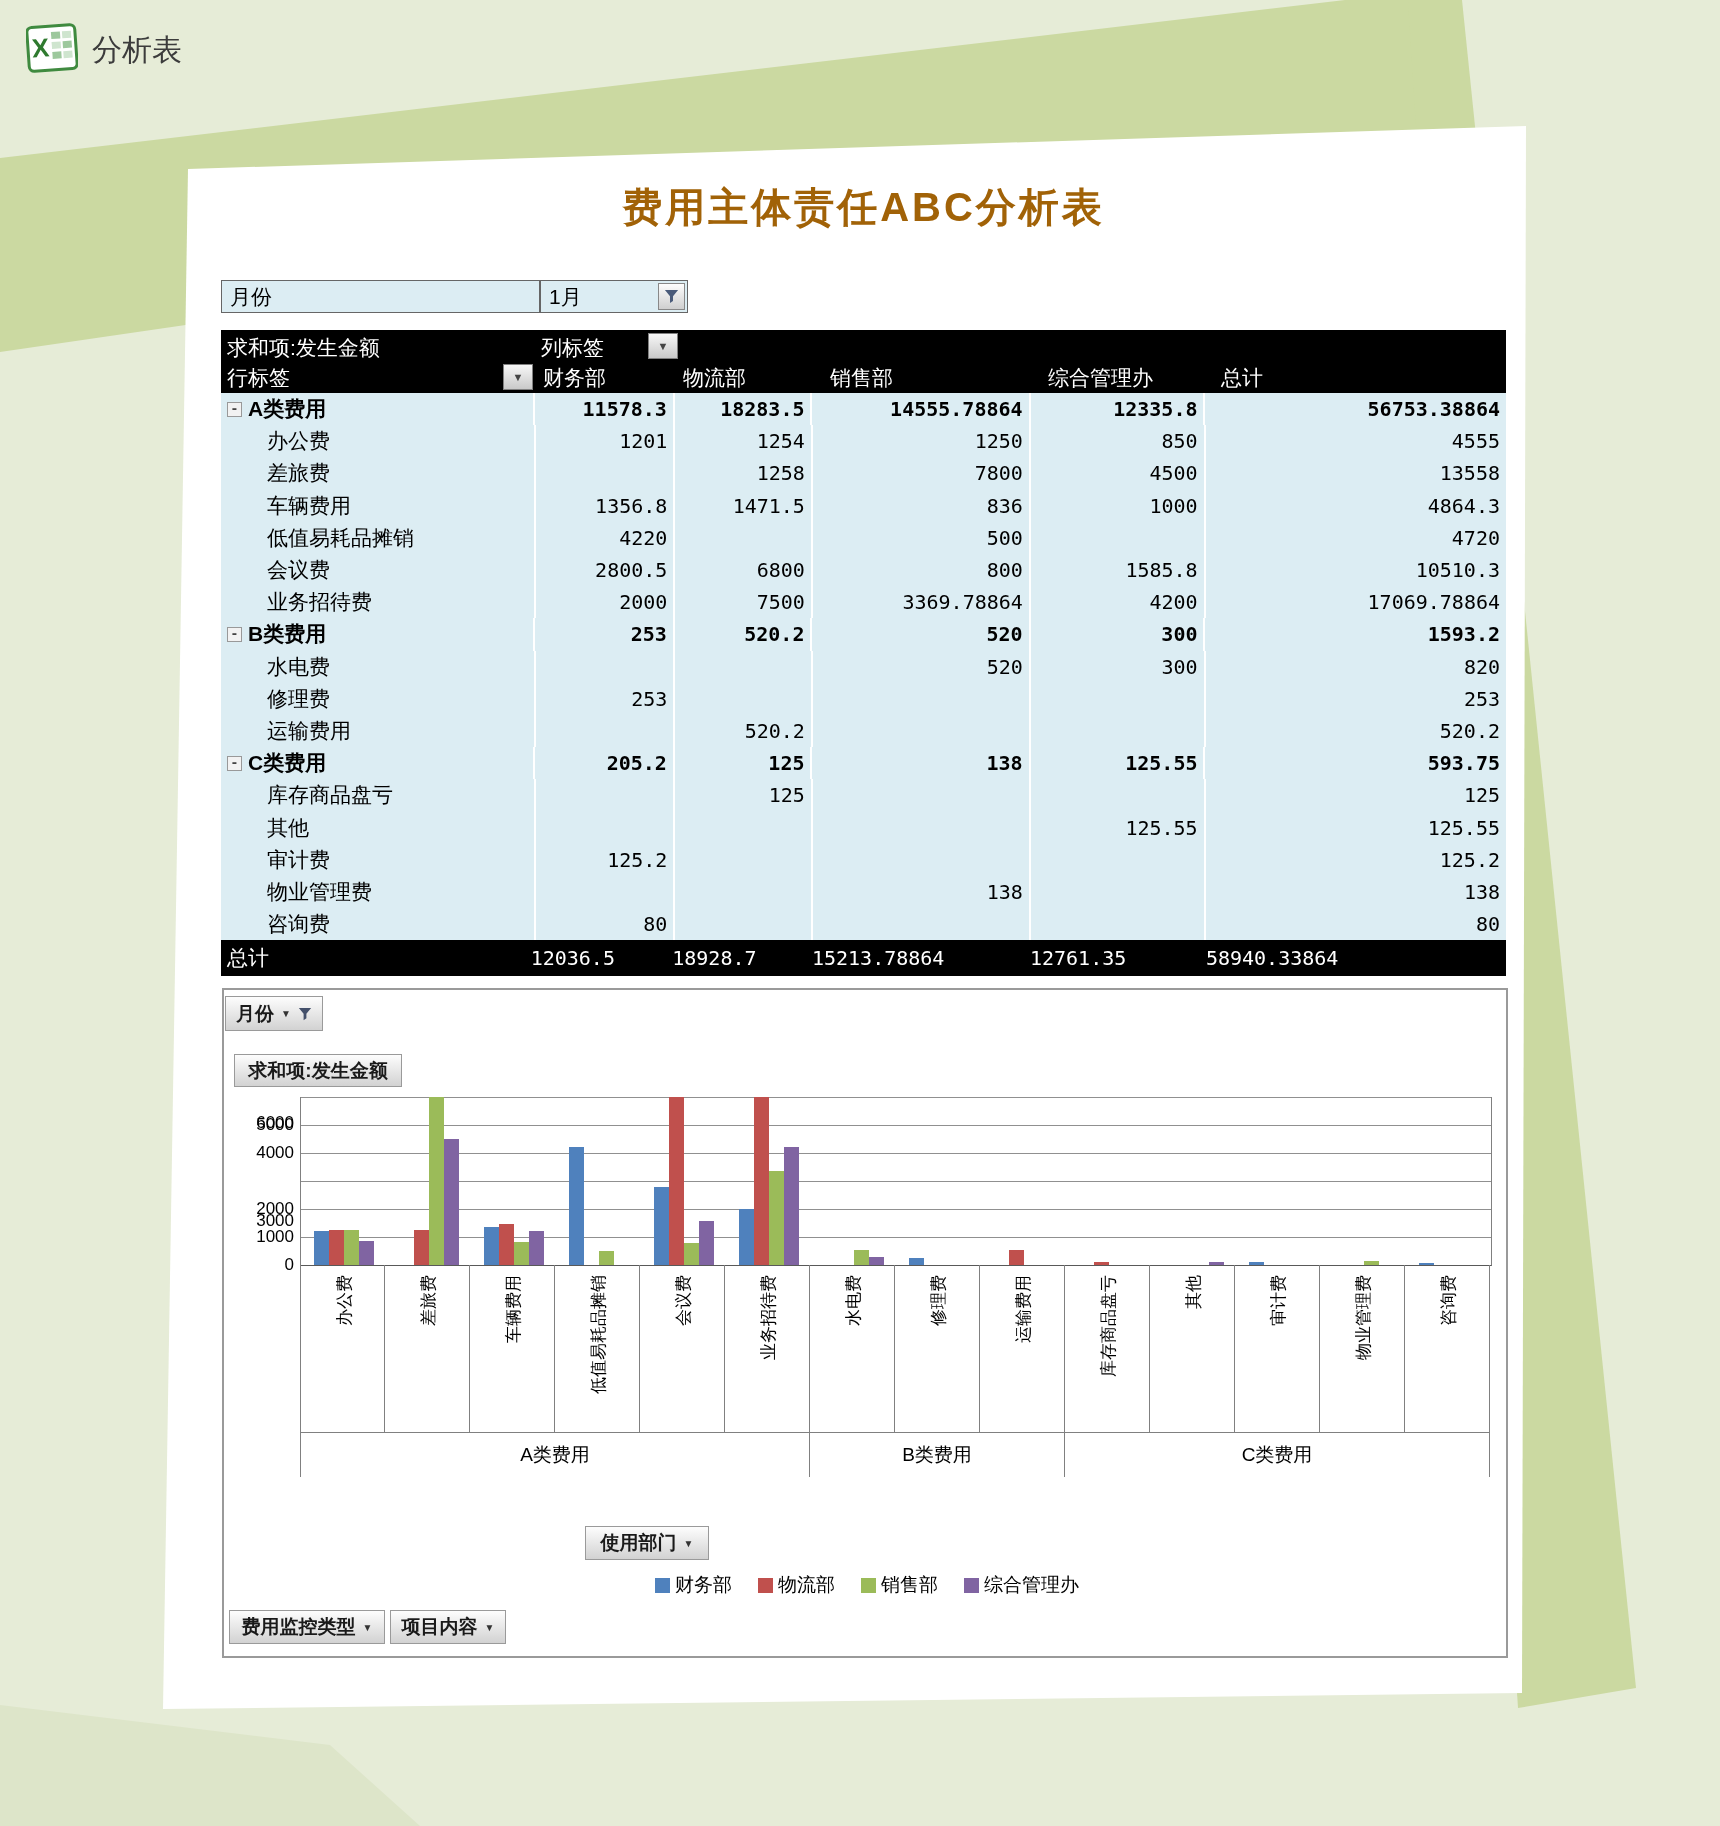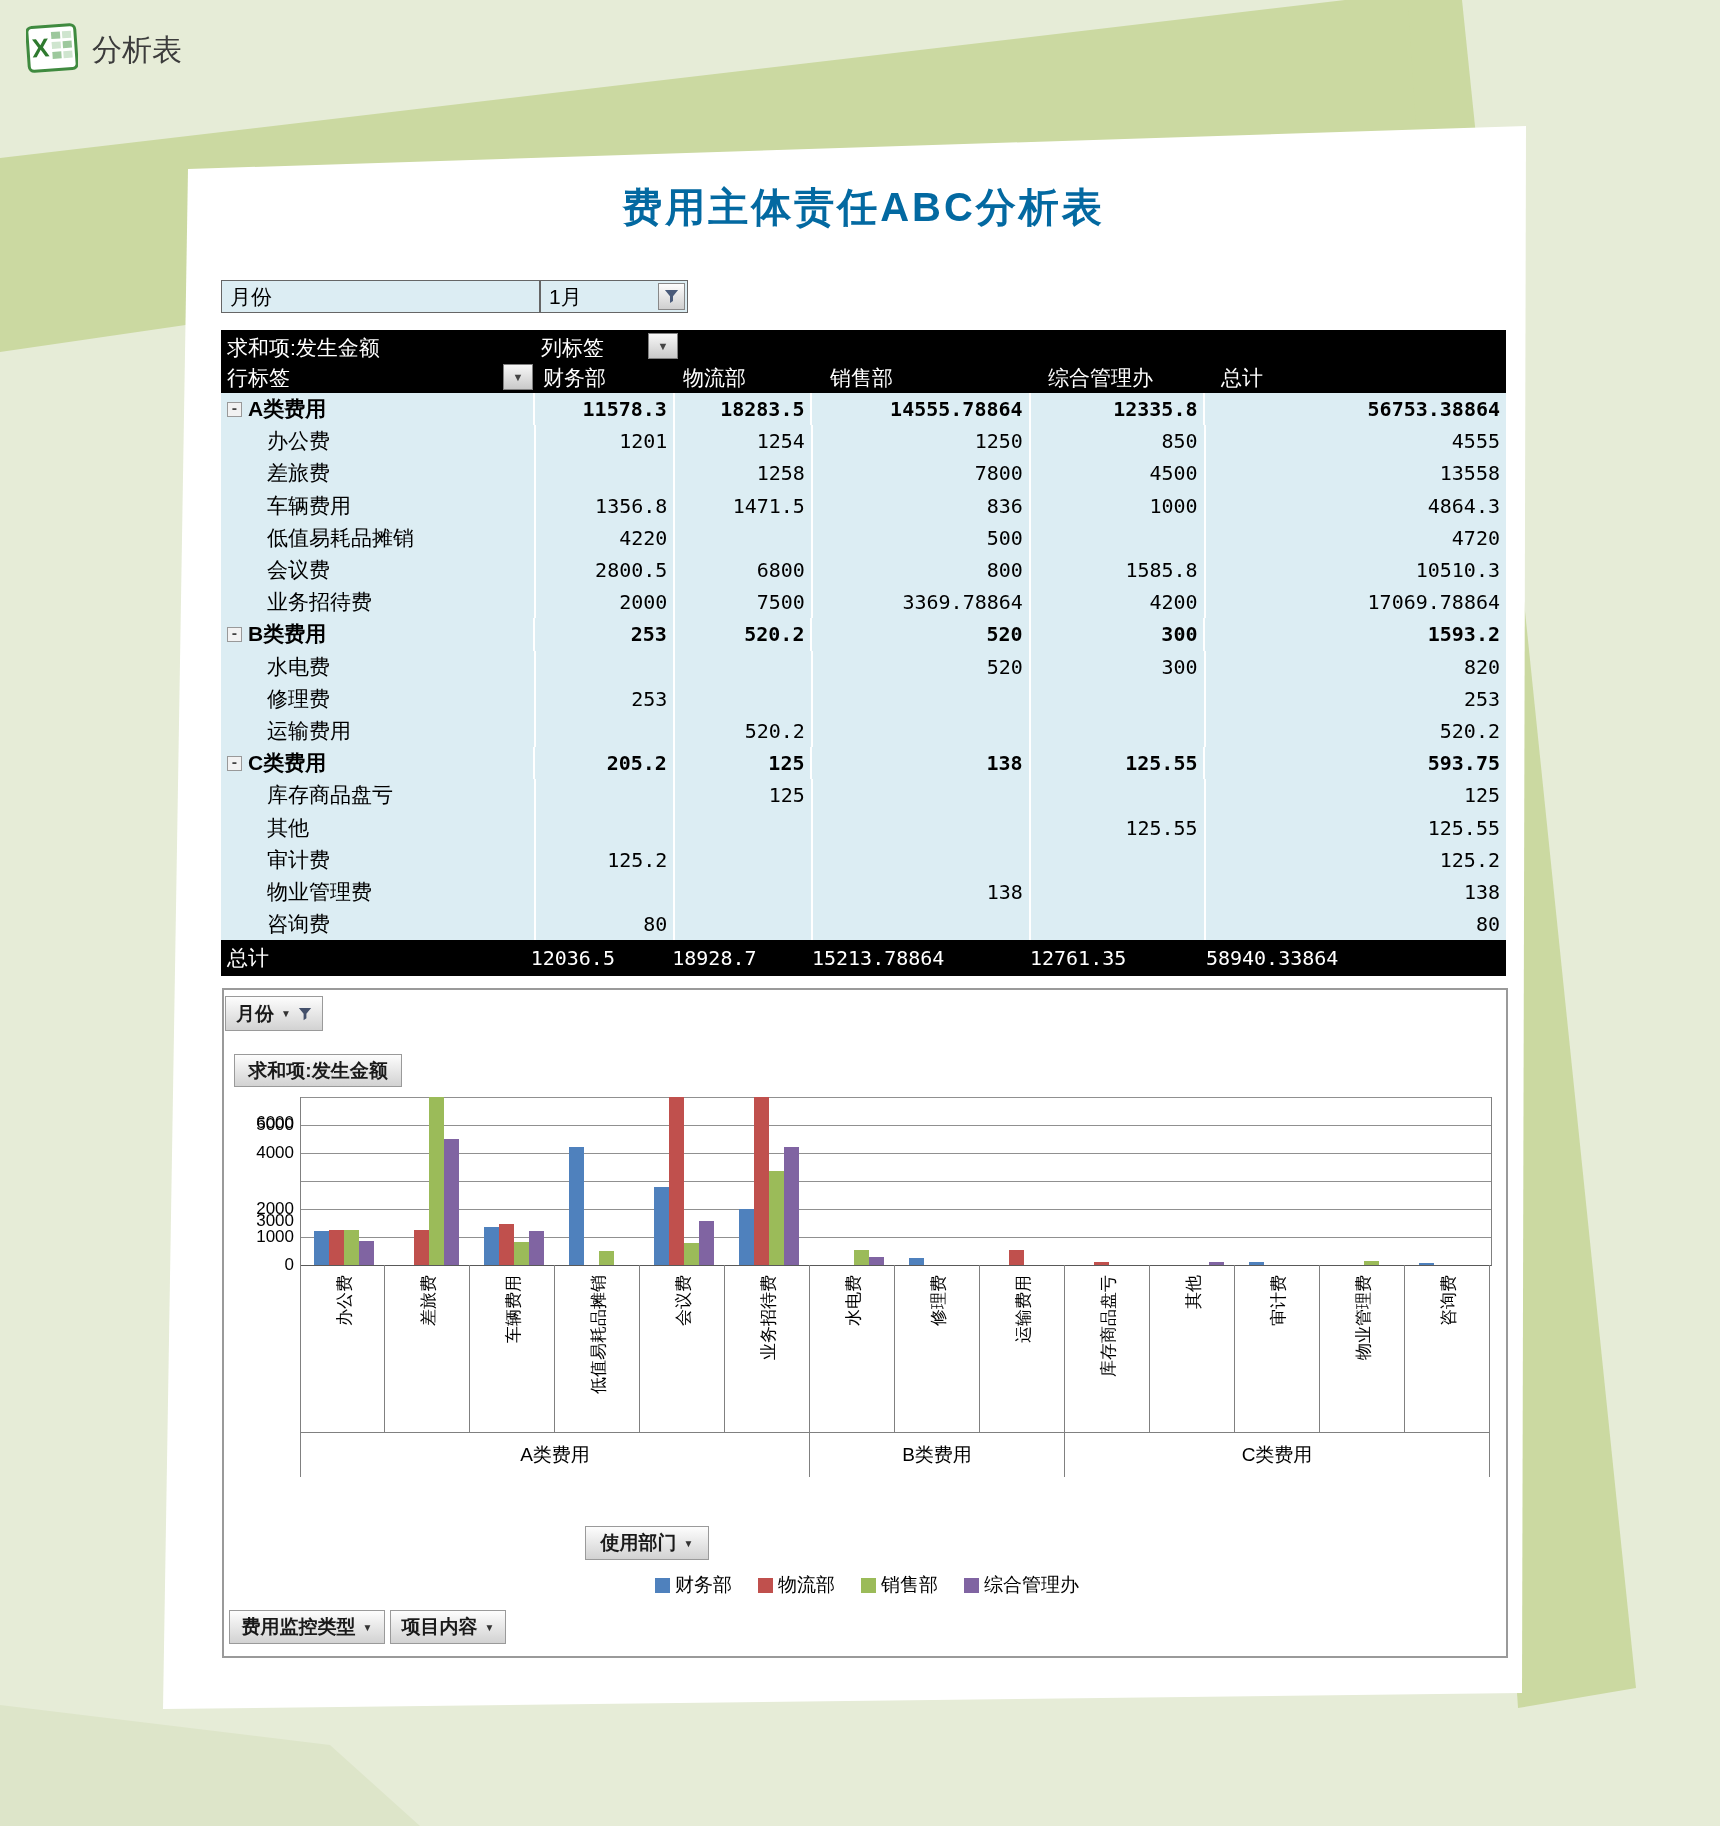--- a/index.html
+++ b/index.html
@@ -10,21 +10,21 @@
   .bg-shape { position:absolute; inset:0; }
   #shapeA { background:#cbd9a1; clip-path:polygon(0 158px,1345px 0,1448px 0,1460px 140px,0 352px); }
   #shapeB { background:#cbd9a1; clip-path:polygon(1408px 0,1462px 0,1636px 1688px,1518px 1708px); }
   #shapeC { background:#dde5c9; clip-path:polygon(0 1705px,330px 1745px,420px 1826px,0 1826px); }
   #paper  { background:#ffffff; clip-path:polygon(188px 169px,1526px 126px,1522px 1693px,163px 1709px); }
 
   #brand { position:absolute; left:26px; top:22px; display:flex; align-items:center; gap:14px; }
   #brand .label { font-size:30px; color:#3c3c3c; }
 
   #sheet-title { position:absolute; left:221px; top:180px; width:1285px; text-align:center;
-    font-size:40px; font-weight:bold; color:#0369a1; letter-spacing:3px; }
+    font-size:40px; font-weight:bold; color:#a16207; letter-spacing:3px; }
 
   
   #filter-row { position:absolute; left:221px; top:280px; width:467px; height:33px; display:flex; }
   #filter-row .cell { background:#dcedf3; border:1px solid #666; box-sizing:border-box;
     font-size:21px; color:#000; display:flex; align-items:center; padding-left:8px; }
   #filter-cell-label { width:319px; border-right:none; }
   #filter-cell-value { width:148px; position:relative; }
   #filter-funnel-btn { position:absolute; right:2px; top:2px; width:27px; height:27px;
     background:linear-gradient(#fdfdfd,#cfcfcf); border:1px solid #888; box-sizing:border-box;
     display:flex; align-items:center; justify-content:center; }

